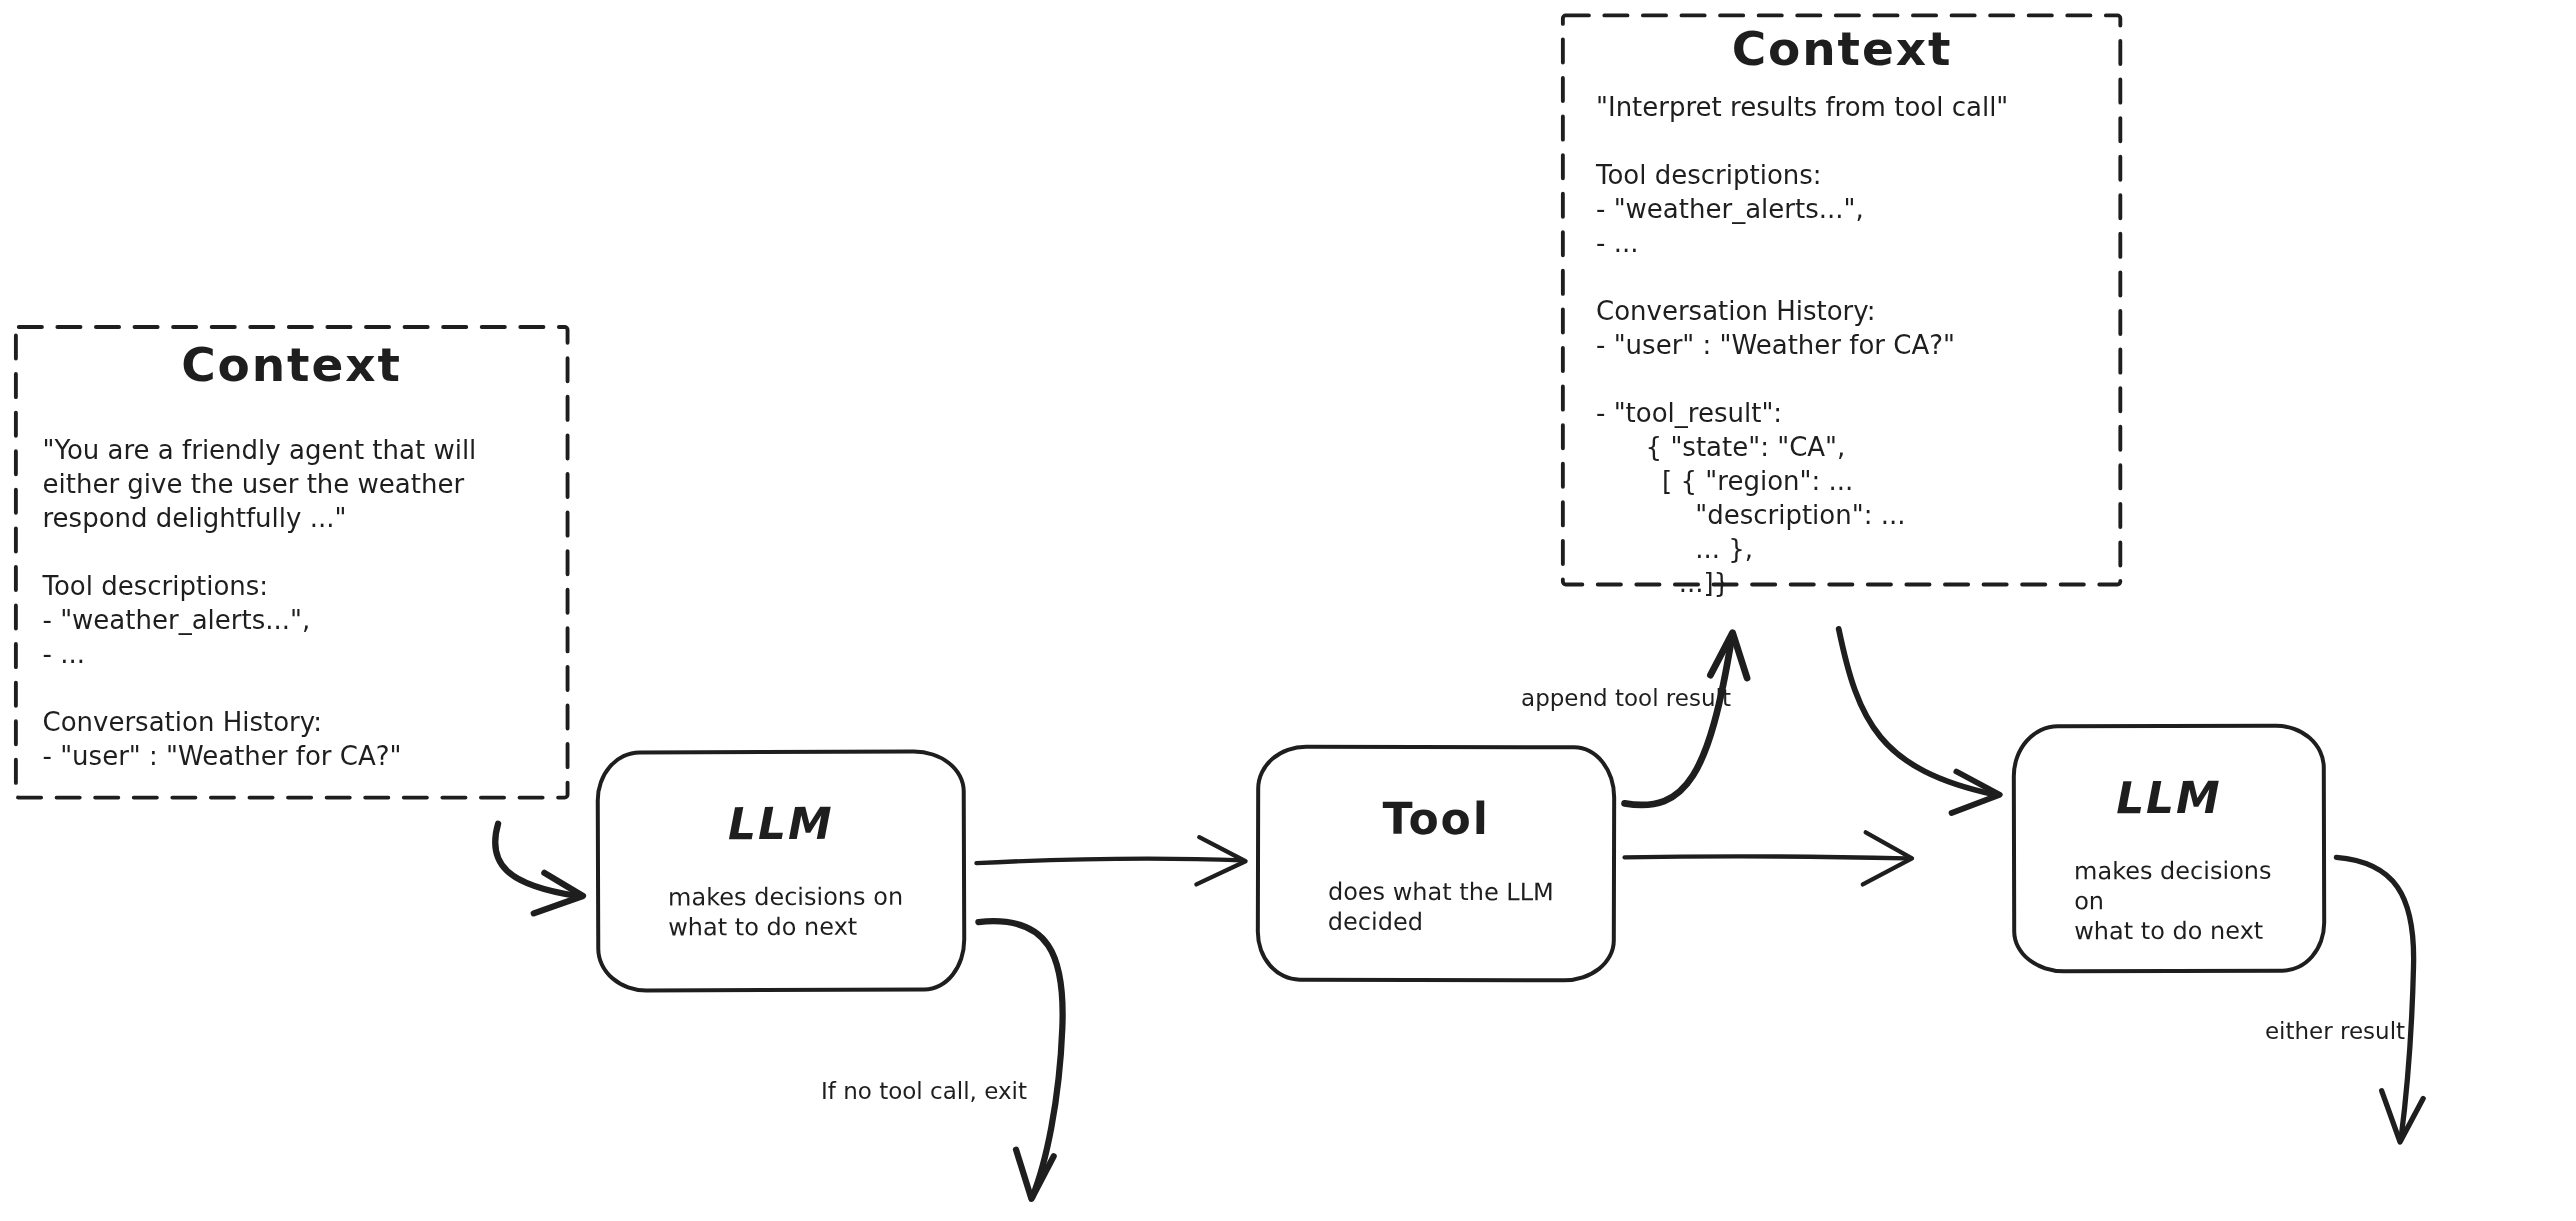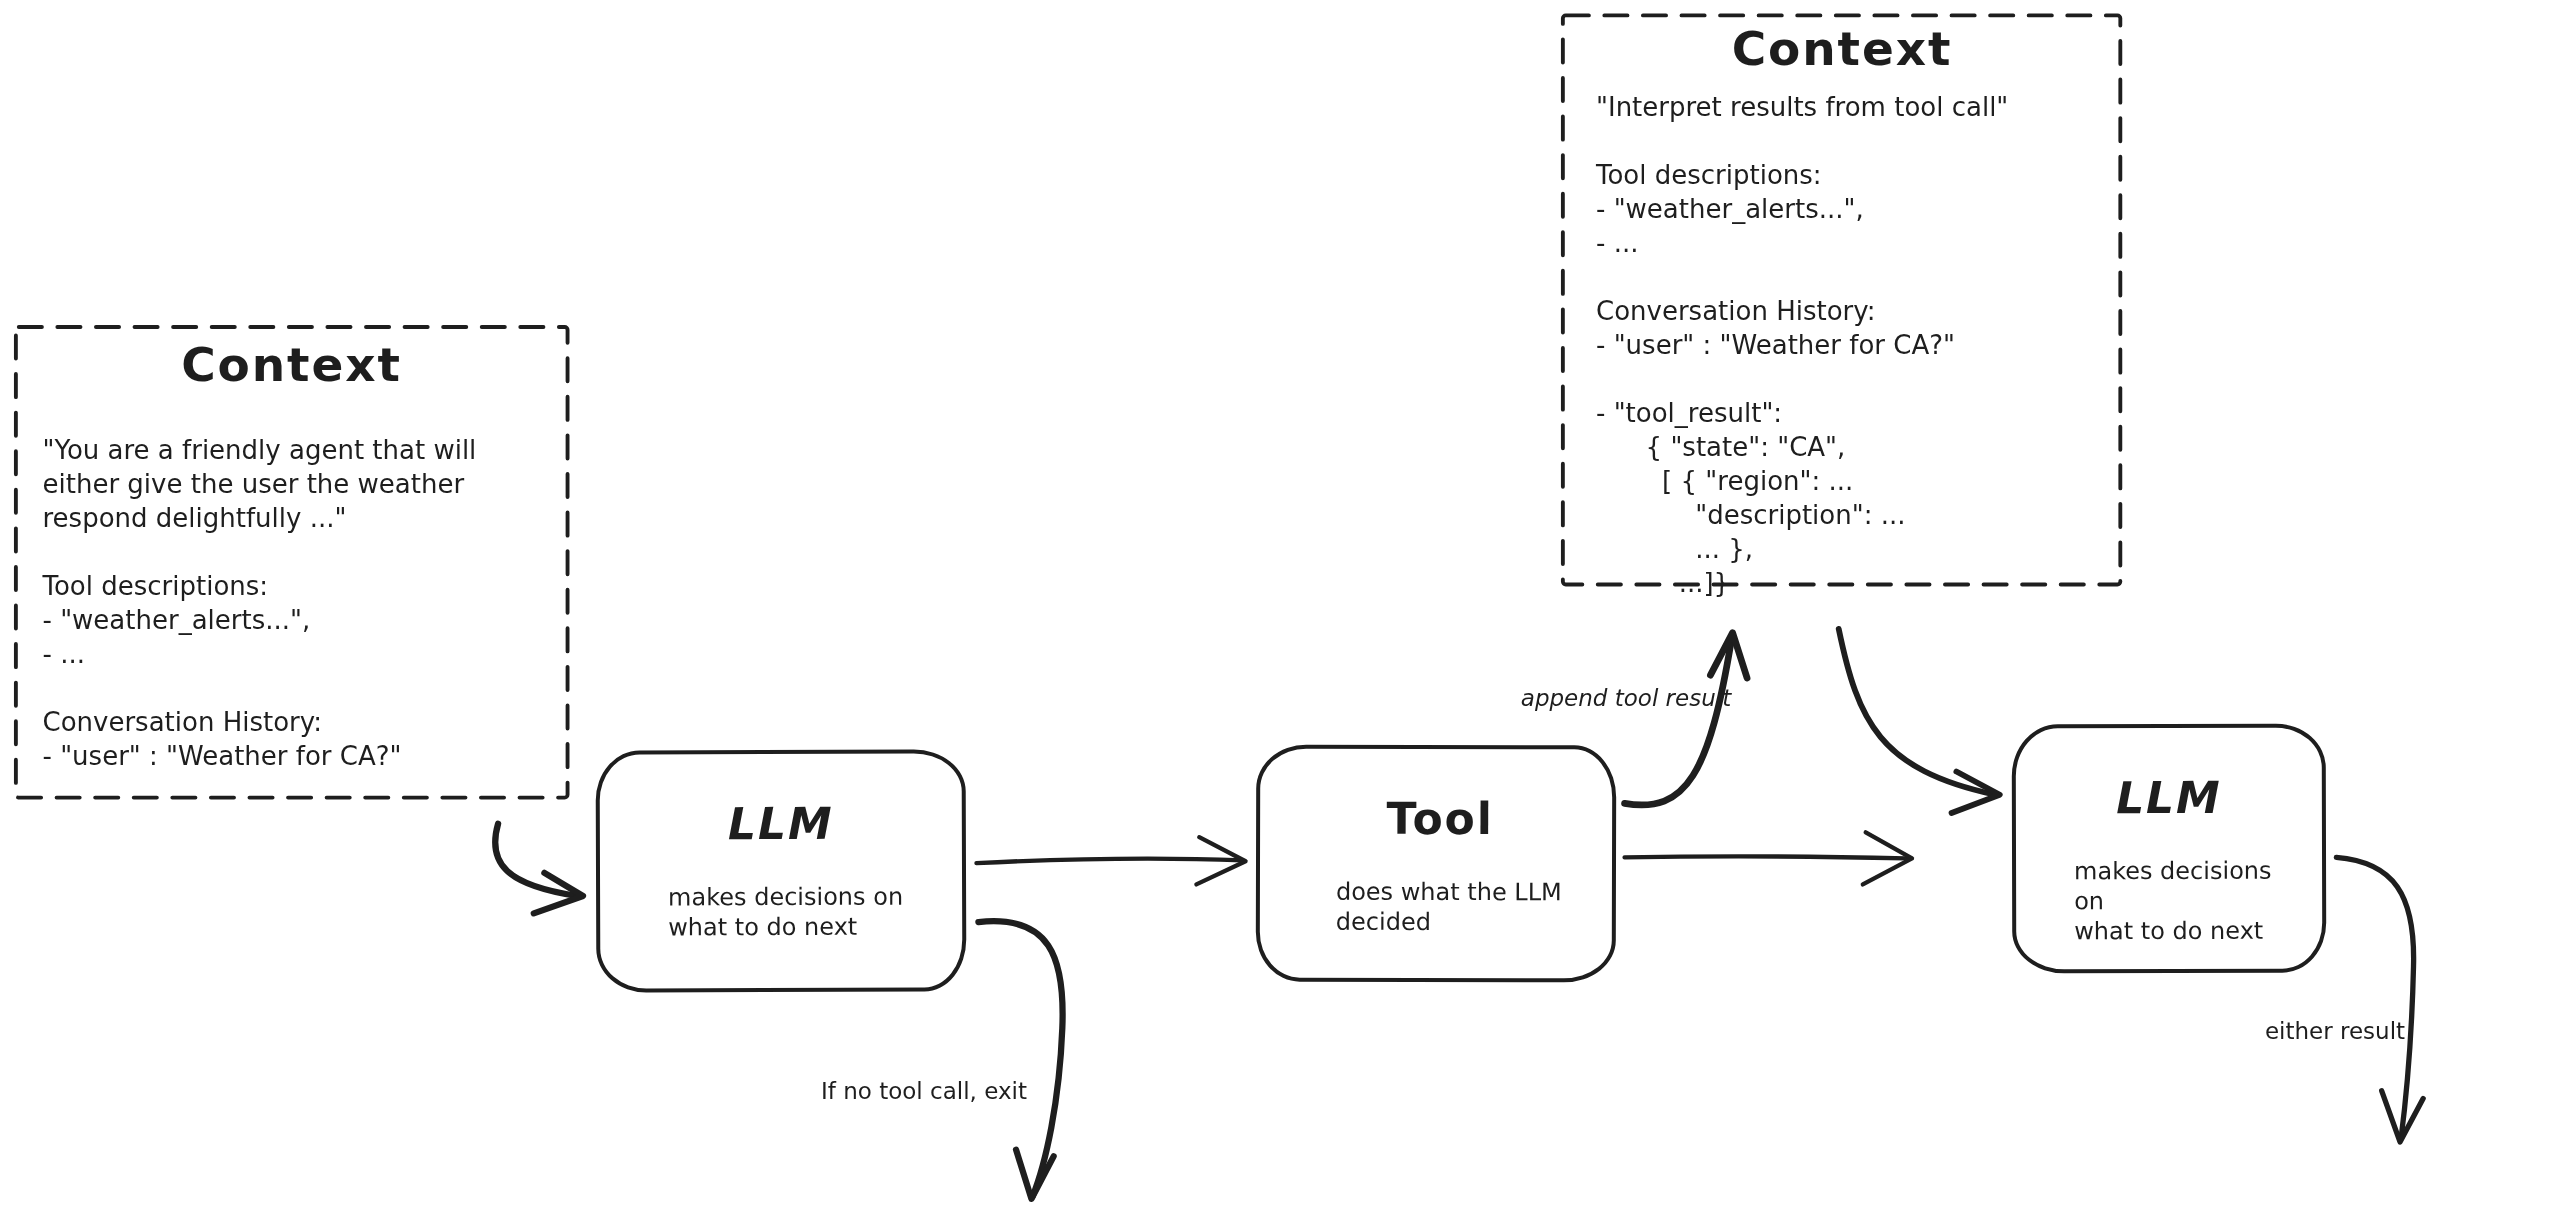--- a/index.html
+++ b/index.html
@@ -35,21 +35,21 @@
   .ctx-box.left .ctx-body { padding-left: 29px; padding-right: 9.6px; }
   .ctx-box.top  .ctx-body { padding-left: 35px; padding-right: 9.6px; }
 
   
   .node {
     box-sizing: border-box;
     border: 4.8px solid #1e1e1e;
     background: #ffffff;
   }
   .node.r1 { border-radius: 44px 52px 42px 50px / 50px 42px 52px 44px; transform: rotate(-0.2deg); }
-  .node.r2 { border-radius: 50px 42px 52px 44px / 44px 52px 42px 50px; transform: rotate(0.15deg); padding-left: 8px; }
+  .node.r2 { border-radius: 50px 42px 52px 44px / 44px 52px 42px 50px; transform: rotate(0.15deg); }
   .node.r3 { border-radius: 46px 50px 44px 52px / 52px 44px 50px 42px; transform: rotate(-0.15deg); }
   .node-title {
     font-size: 44px;
     font-weight: bold;
     text-align: center;
     padding-top: 44px;
     letter-spacing: 1.9px;
   }
   .node-title.italic { font-style: italic; }
   .node-desc {
@@ -168,18 +168,18 @@
   </div>
 
   <div class="abs node r3 llm2" style="left:2012px; top:724px; width:314px; height:249px;">
     <div class="node-title italic">LLM</div>
     <div class="node-desc">
       <div>makes decisions on</div>
       <div>what to do next</div>
     </div>
   </div>
 
-  <div class="abs edge-label" style="left:1626px; top:698px;font-style:italic;">append tool result</div>
+  <div class="abs edge-label" style="left:1626px; top:698px;">append tool result</div>
   <div class="abs edge-label" style="left:924px; top:1055px;margin-top:36px;">If no tool call, exit</div>
   <div class="abs edge-label" style="left:2335px; top:1031px;">either result</div>
 
 </div>
 
 
 </body></html>

